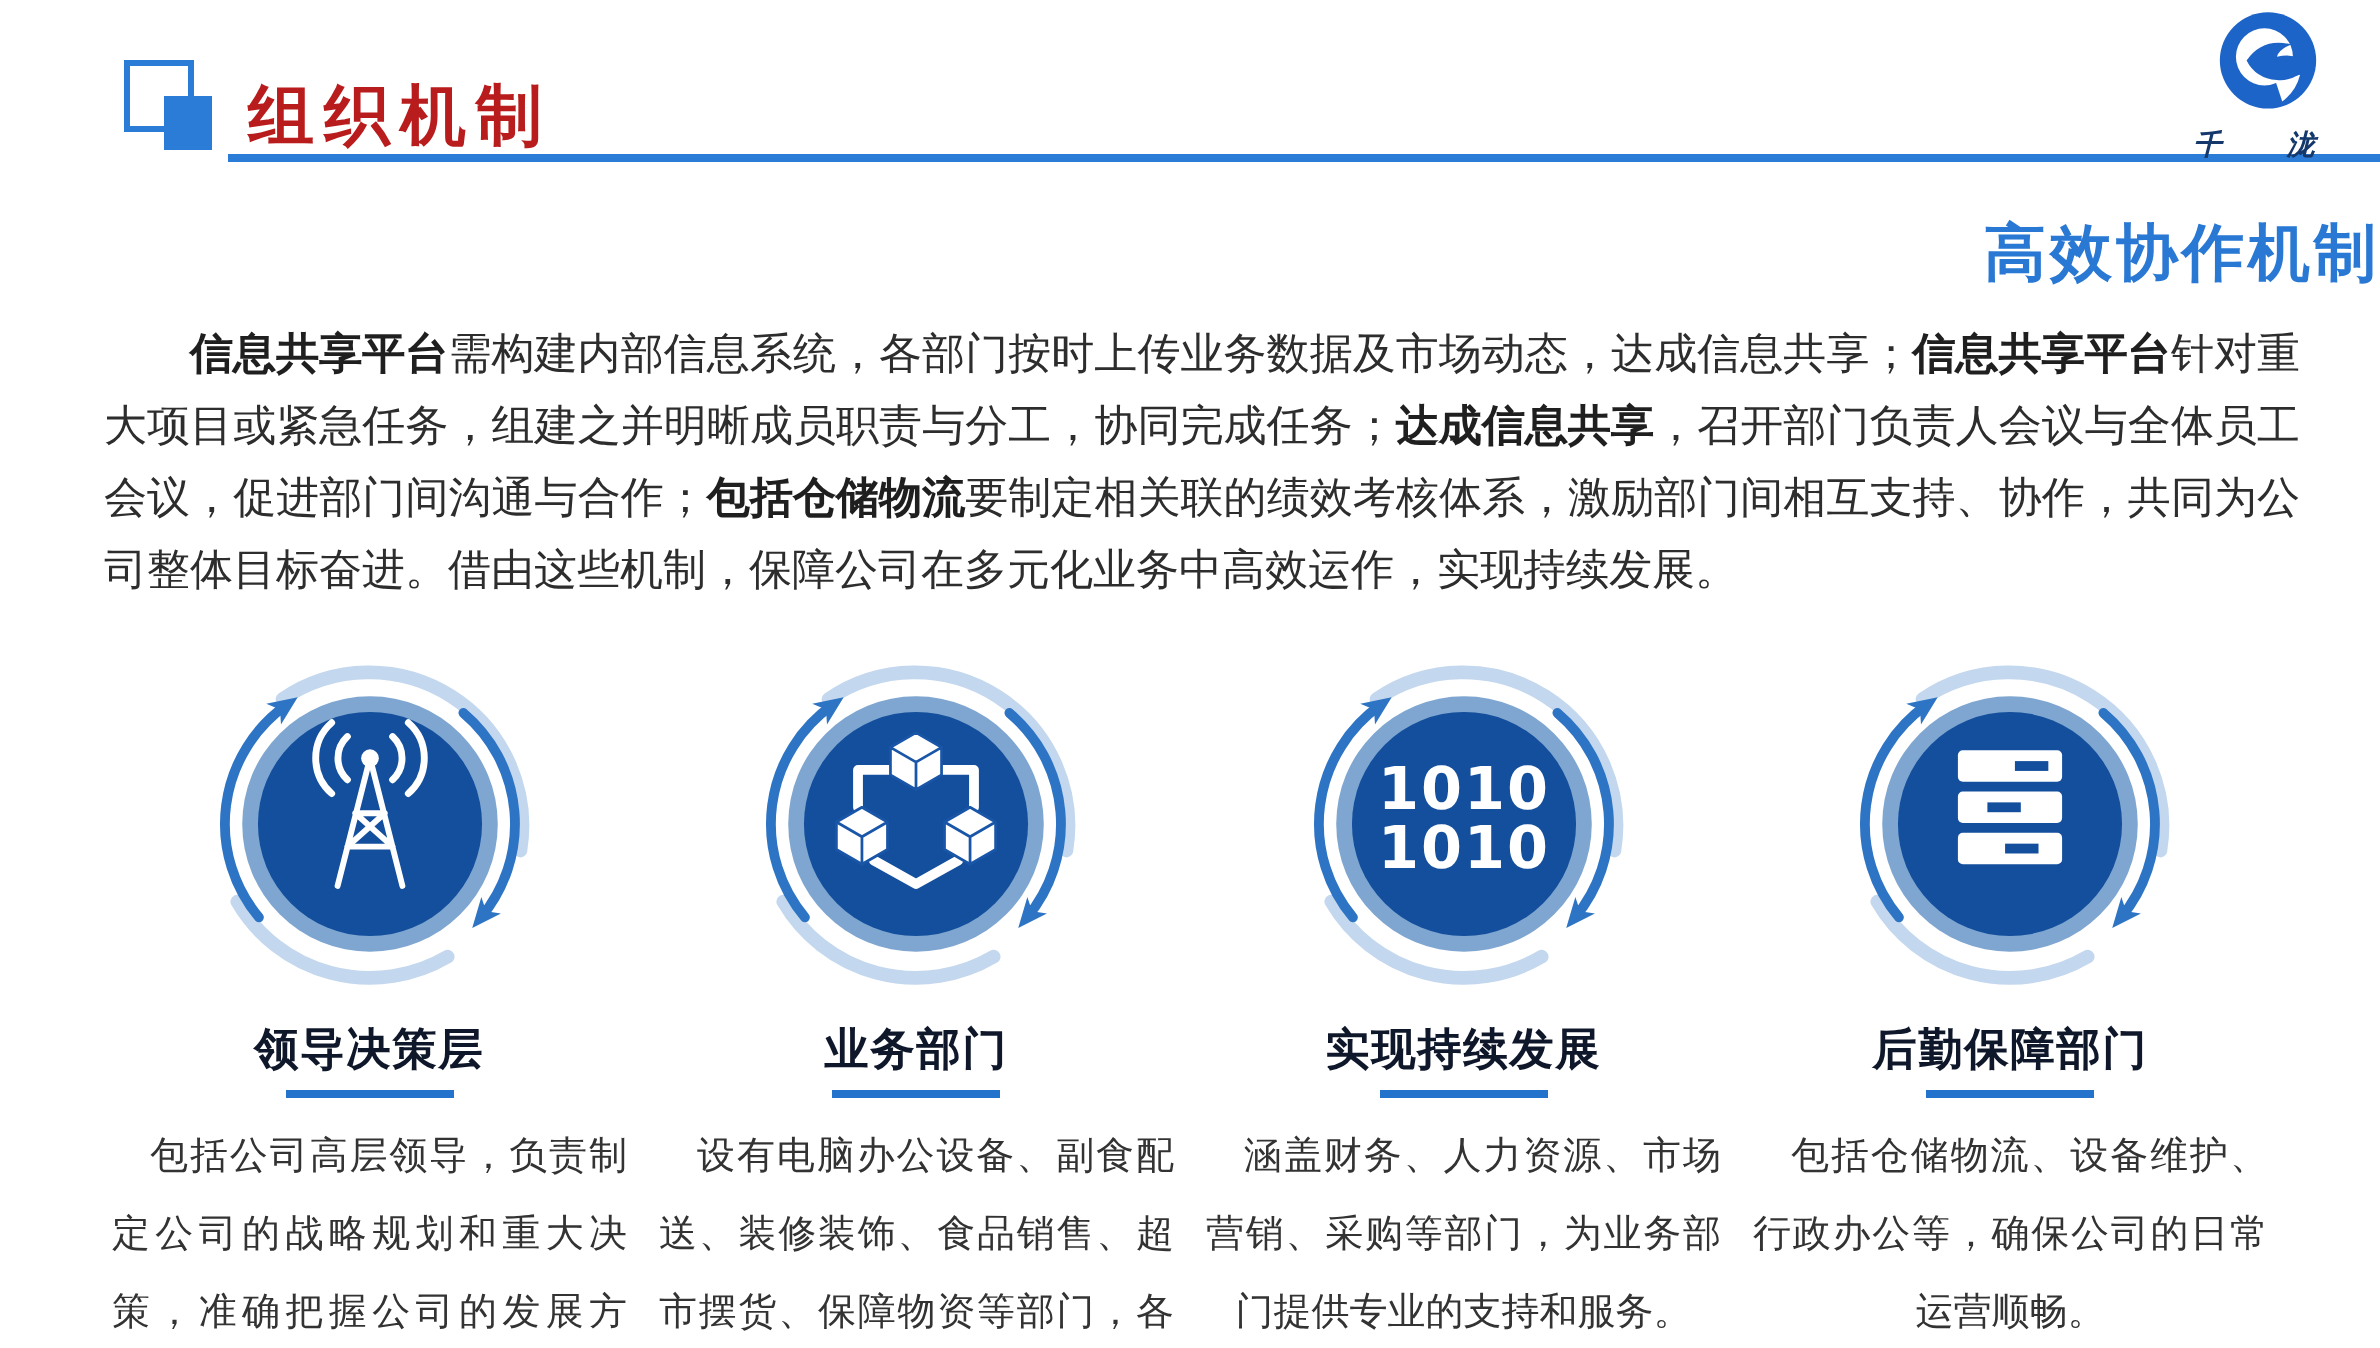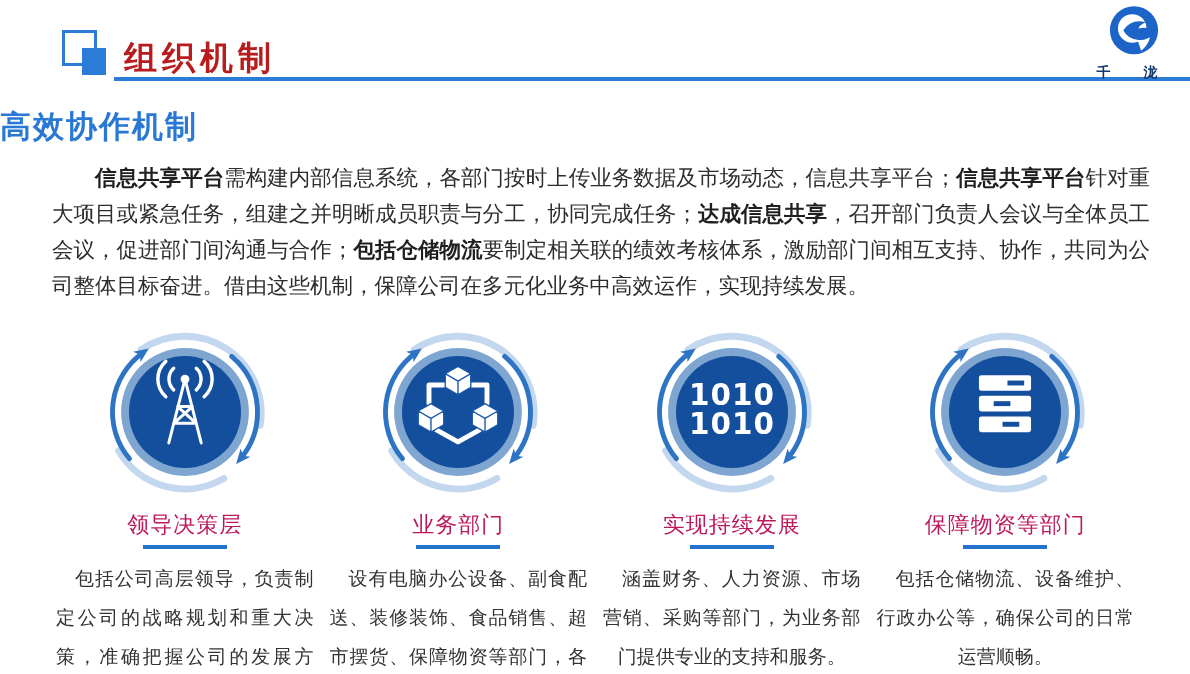--- a/index.html
+++ b/index.html
@@ -8,37 +8,37 @@
 
   
   .header { position:relative; height:96px; }
   .hdr-squares { position:absolute; left:62px; top:30px; width:46px; height:48px; }
   .sq-outline { position:absolute; left:0; top:0; width:35px; height:36px; border:3px solid #2b7cd6; background:#fff; }
   .sq-fill { position:absolute; left:20px; top:18px; width:24px; height:27px; background:#2b7cd6; }
   .hdr-title { position:absolute; left:124px; top:36px; font-size:33px; font-weight:bold;
                color:#b91c1c; letter-spacing:5px; }
   .hdr-line { position:absolute; left:114px; right:0; top:77px; height:4px; background:#2b7cd6; }
   .logo { position:absolute; right:16px; top:2px; width:80px; text-align:center; }
-  .logo-caption { font-family:"DejaVu Serif","Liberation Serif",serif; 
+  .logo-caption { font-family:"DejaVu Serif","Liberation Serif",serif; font-style:italic;
                   font-size:14px; font-weight:bold; color:#14386b; letter-spacing:14px;
                   margin-top:-2px; white-space:nowrap; }
 
   
-  .section-title { text-align:left; margin-top:10px; font-size:31px; font-weight:bold;
+  .section-title { text-align:right; margin-top:10px; font-size:31px; font-weight:bold;
                    color:#2878d4; letter-spacing:2px; }
   .intro { margin:12px 40px 0 52px; font-size:21.5px; line-height:36px; color:#2d2d2d;
            text-align:justify; text-indent:2em; }
   .intro .b { font-weight:bold; color:#1f1f1f; }
 
   
   .columns { display:flex; margin:22px 48px 0 48px; }
   .col { flex:1; text-align:center; padding:0 8px; }
   .circle-wrap { width:172px; height:172px; margin:0 auto; }
-  .col-label { display:inline-block; margin-top:12px; font-size:22px; font-weight:normal;
-               color:#be185d; letter-spacing:1px; }
+  .col-label { display:inline-block; margin-top:12px; font-size:22px; font-weight:bold;
+               color:#0f172a; letter-spacing:1px; }
   .col-underline { width:84px; height:4px; background:#2372cc; margin:5px auto 0 auto; }
   .col-desc { margin-top:10px; font-size:19px; line-height:39px; color:#333;
               text-align:justify; text-align-last:center; text-indent:1em; }
 </style>
 </head>
 <body>
 
 <svg width="0" height="0" style="position:absolute" aria-hidden="true">
   <defs>
     <marker id="arrw" markerWidth="16" markerHeight="16" refX="8" refY="7" orient="auto" markerUnits="userSpaceOnUse">
@@ -60,21 +60,21 @@
       <circle cx="35" cy="28" r="16" fill="#ffffff"></circle>
       <path d="M55 38 a27 27 0 0 1 -10 15 l-4 -12 z" fill="#ffffff"></path>
       <path d="M25 30 q9 -13 25 -9 q-7 3 -8 7 q11 -3 18 5 q-8 9 -18 8 q-12 -1 -17 -11 z" fill="#1d64c8"></path>
     </svg>
     <div class="logo-caption">千 泷</div>
   </div>
 </div>
 
 <div class="section-title">高效协作机制</div>
 
-<p class="intro"><span class="b">信息共享平台</span><span>需构建内部信息系统，各部门按时上传业务数据及市场动态，信息共享平台；</span><span class="b">信息共享平台</span><span>针对重大项目或紧急任务，组建之并明晰成员职责与分工，协同完成任务；</span><span class="b">达成信息共享</span><span>，召开部门负责人会议与全体员工会议，促进部门间沟通与合作；</span><span class="b">包括仓储物流</span><span>要制定相关联的绩效考核体系，激励部门间相互支持、协作，共同为公司整体目标奋进。借由这些机制，保障公司在多元化业务中高效运作，实现持续发展。</span></p>
+<p class="intro"><span class="b">信息共享平台</span><span>需构建内部信息系统，各部门按时上传业务数据及市场动态，达成信息共享；</span><span class="b">信息共享平台</span><span>针对重大项目或紧急任务，组建之并明晰成员职责与分工，协同完成任务；</span><span class="b">达成信息共享</span><span>，召开部门负责人会议与全体员工会议，促进部门间沟通与合作；</span><span class="b">包括仓储物流</span><span>要制定相关联的绩效考核体系，激励部门间相互支持、协作，共同为公司整体目标奋进。借由这些机制，保障公司在多元化业务中高效运作，实现持续发展。</span></p>
 
 <div class="columns">
 
   <div class="col">
     <div class="circle-wrap">
       <svg width="172" height="172" viewBox="0 0 175 175">
         <path d="M43 24 A78 78 0 0 1 164 101" fill="none" stroke="#c3d7ee" stroke-width="7" stroke-linecap="round"></path>
         <path d="M127 155 A78 78 0 0 1 20 127" fill="none" stroke="#c3d7ee" stroke-width="7" stroke-linecap="round"></path>
         <path d="M31 135 A74 74 0 0 1 45 27" fill="none" stroke="#2e74c4" stroke-width="5" stroke-linecap="round" marker-end="url(#arrw)"></path>
         <path d="M135 31 A74 74 0 0 1 144 135" fill="none" stroke="#2e74c4" stroke-width="5" stroke-linecap="round" marker-end="url(#arrw)"></path>
@@ -147,18 +147,18 @@
           <rect x="61" y="71" width="53" height="16" rx="2.5"></rect>
           <rect x="61" y="92" width="53" height="16" rx="2.5"></rect>
         </g>
         <g fill="#134f9c">
           <rect x="90" y="55.5" width="17" height="5"></rect>
           <rect x="76" y="76.5" width="17" height="5"></rect>
           <rect x="85" y="97.5" width="17" height="5"></rect>
         </g>
       </svg>
     </div>
-    <div class="col-label">保障物资等部门</div>
+    <div class="col-label">后勤保障部门</div>
     <div class="col-underline"></div>
     <div class="col-desc">包括仓储物流、设备维护、行政办公等，确保公司的日常运营顺畅。</div>
   </div>
 
 </div>
 
 </body></html>

